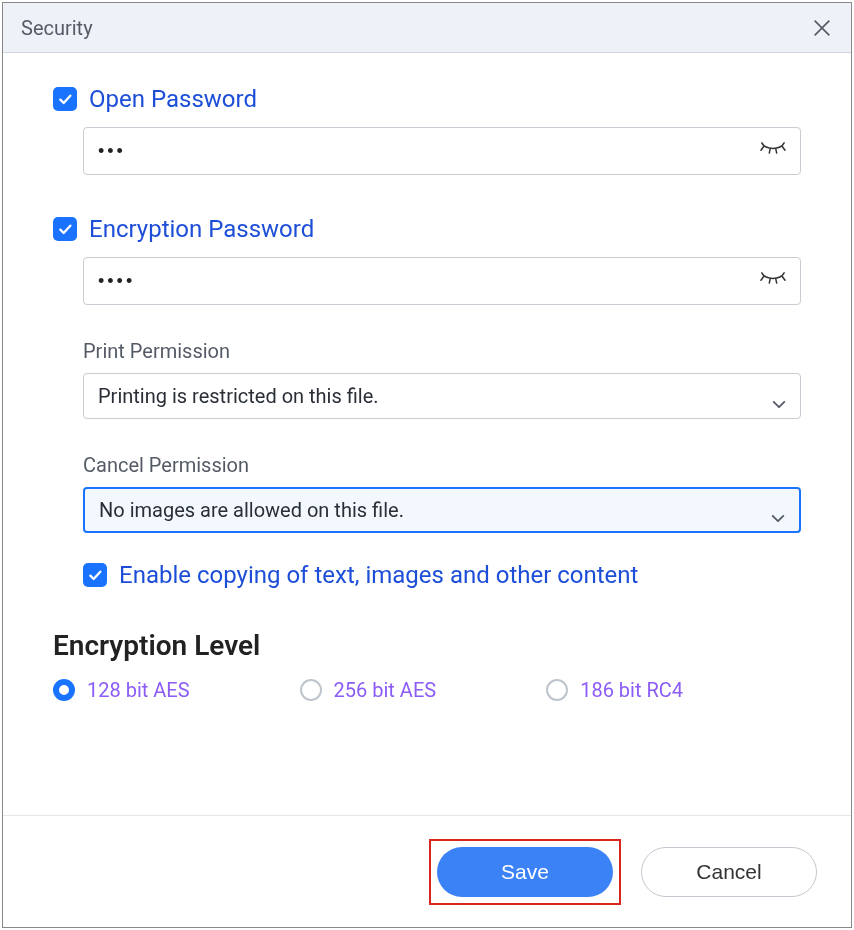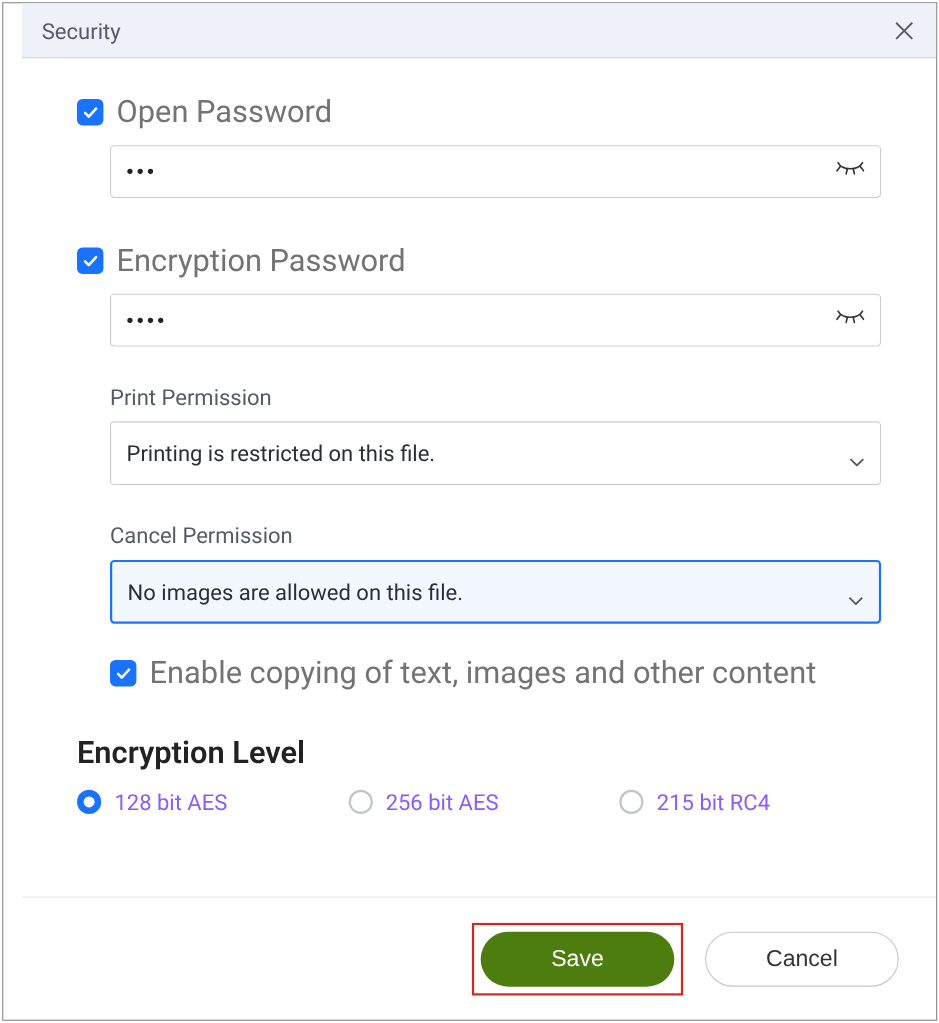--- a/index.html
+++ b/index.html
@@ -11,21 +11,20 @@
     position: relative;
   }
   .dialog {
     width: 850px;
     height: 926px;
     margin: 2px;
     border: 1px solid #888;
     background: #fff;
     display: flex;
     flex-direction: column;
-    padding-left: 17px;
   }
   .titlebar {
     background: #eef2f8;
     border-bottom: 1px solid #d0d7e2;
     height: 50px;
     display: flex;
     align-items: center;
     justify-content: space-between;
     padding: 0 18px;
   }
@@ -58,22 +57,22 @@
     border-radius: 5px;
     background: #1a73ff;
     display: flex;
     align-items: center;
     justify-content: center;
     cursor: pointer;
     flex-shrink: 0;
   }
   .chk svg { width: 16px; height: 16px; }
   .check-label {
-    font-size: 28px;
-    color: #737373;
+    font-size: 24px;
+    color: #1d4ed8;
   }
   .field-wrap {
     margin-left: 30px;
     margin-bottom: 28px;
   }
   .pwd-field {
     position: relative;
     border: 1px solid #c9cdd3;
     border-radius: 4px;
     height: 48px;
@@ -100,21 +99,21 @@
   .sub-label {
     font-size: 20px;
     color: #555b66;
     margin-bottom: 10px;
     margin-top: 34px;
   }
   .select {
     position: relative;
     border: 1px solid #c9cdd3;
     border-radius: 4px;
-    height: 58px;
+    height: 46px;
     display: flex;
     align-items: center;
     padding: 0 14px;
     font-size: 20px;
     color: #2a2f37;
     cursor: pointer;
     background: #fff;
   }
   .select.focused {
     border: 2px solid #1a73ff;
@@ -182,21 +181,21 @@
     min-width: 176px;
     border-radius: 26px;
     font-size: 21px;
     display: flex;
     align-items: center;
     justify-content: center;
     cursor: pointer;
     border: none;
   }
   .btn.primary {
-    background: #4d7c0f;
+    background: #3b82f6;
     color: #fff;
   }
   .btn.secondary {
     background: #fff;
     color: #333;
     border: 1.5px solid #c2c7cf;
   }
 </style>
 </head>
 <body>
@@ -304,21 +303,21 @@
         <div class="radio-item">
           <span class="radio selected"></span>
           <span class="radio-label">128 bit AES</span>
         </div>
         <div class="radio-item">
           <span class="radio"></span>
           <span class="radio-label">256 bit AES</span>
         </div>
         <div class="radio-item">
           <span class="radio"></span>
-          <span class="radio-label">215 bit RC4</span>
+          <span class="radio-label">186 bit RC4</span>
         </div>
       </div>
     </div>
 
   </div>
 
   <div class="footer">
     <span class="highlight-box">
       <button class="btn primary">Save</button>
     </span>

